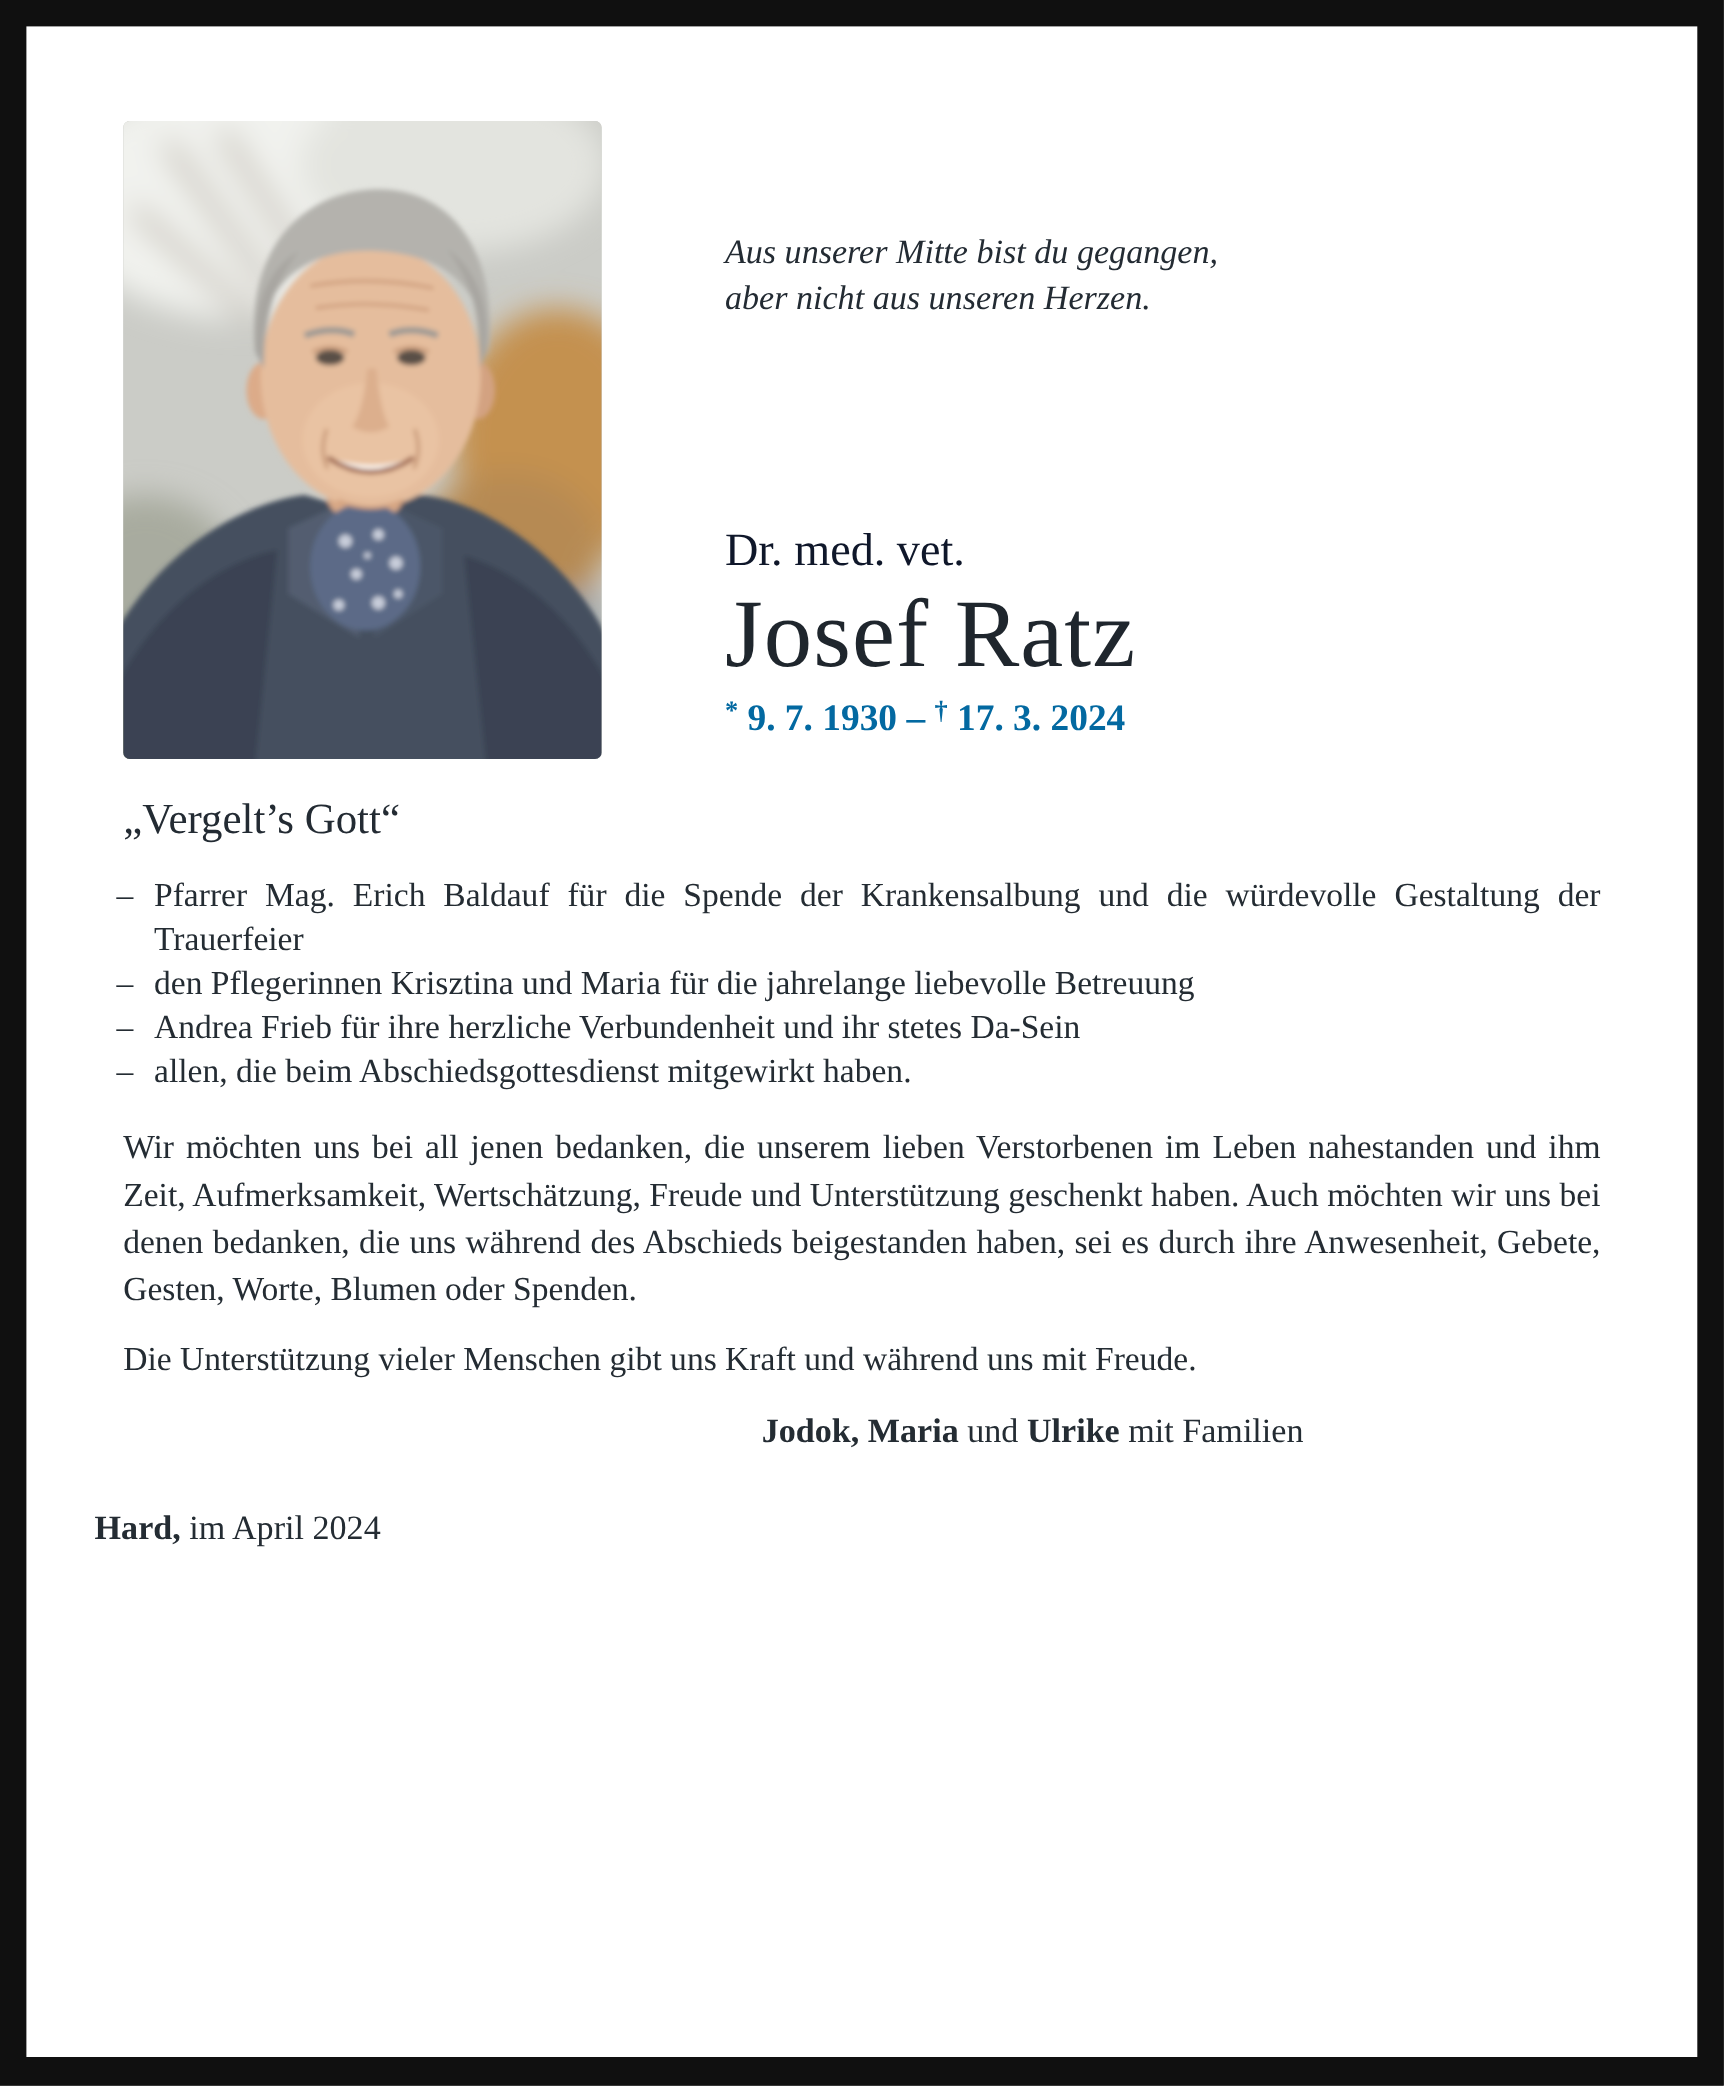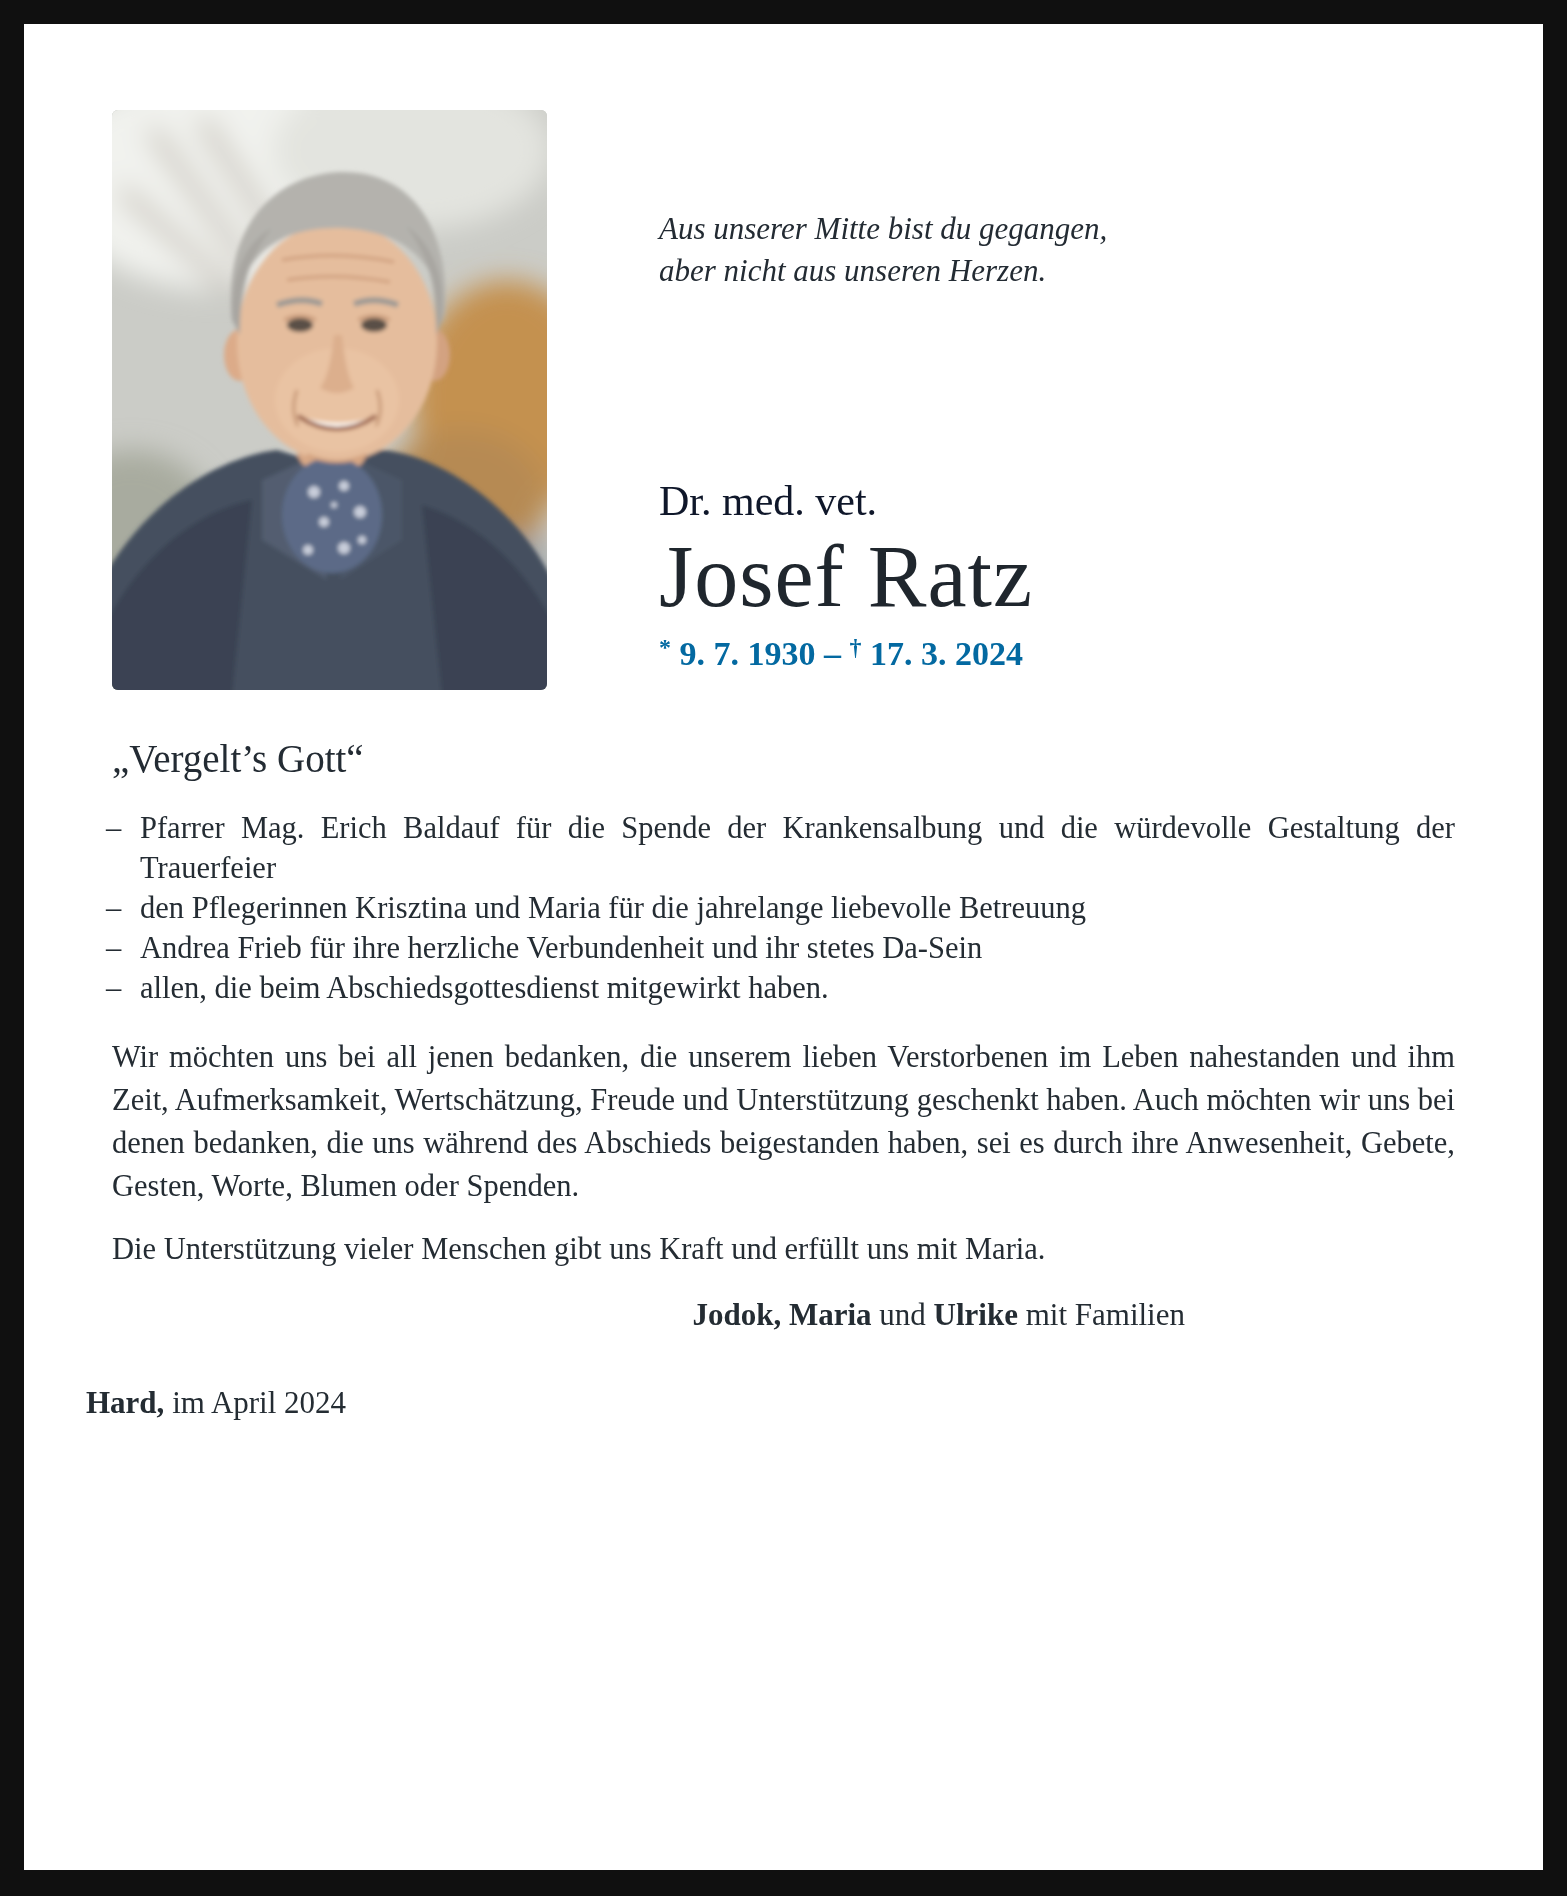--- a/index.html
+++ b/index.html
@@ -67,21 +67,21 @@
     font-size: 34px;
     font-weight: bold;
     color: #0369a1;
   }
   .life-dates sup {
     font-size: 24px;
     vertical-align: 10px;
     font-weight: bold;
   }
   .greeting {
-    margin-top: 46px;
+    margin-top: 32px;
     font-size: 39px;
     line-height: 46px;
     color: #232b33;
   }
   .thanks-list {
     margin-top: 26px;
     font-size: 30.5px;
     line-height: 40px;
   }
   .thanks-item {
@@ -243,21 +243,21 @@
         <span class="li-text">Andrea Frieb für ihre herzliche Verbundenheit und ihr stetes Da-Sein</span>
       </div>
       <div class="thanks-item">
         <span class="dash">–</span>
         <span class="li-text">allen, die beim Abschiedsgottesdienst mitgewirkt haben.</span>
       </div>
     </div>
 
     <div class="body-paragraph">Wir möchten uns bei all jenen bedanken, die unserem lieben Verstorbenen im Leben nahestanden und ihm Zeit, Aufmerksamkeit, Wertschätzung, Freude und Unterstützung geschenkt haben. Auch möchten wir uns bei denen bedanken, die uns während des Abschieds beigestanden haben, sei es durch ihre Anwesenheit, Gebete, Gesten, Worte, Blumen oder Spenden.</div>
 
-    <div class="body-paragraph single">Die Unterstützung vieler Menschen gibt uns Kraft und erfüllt uns mit Maria.</div>
+    <div class="body-paragraph single">Die Unterstützung vieler Menschen gibt uns Kraft und während uns mit Freude.</div>
 
     <div class="signature-line">
       <span class="bold">Jodok, Maria</span>
       <span>und</span>
       <span class="bold">Ulrike</span>
       <span>mit Familien</span>
     </div>
 
     <div class="place-date-line">
       <span class="bold">Hard,</span>

